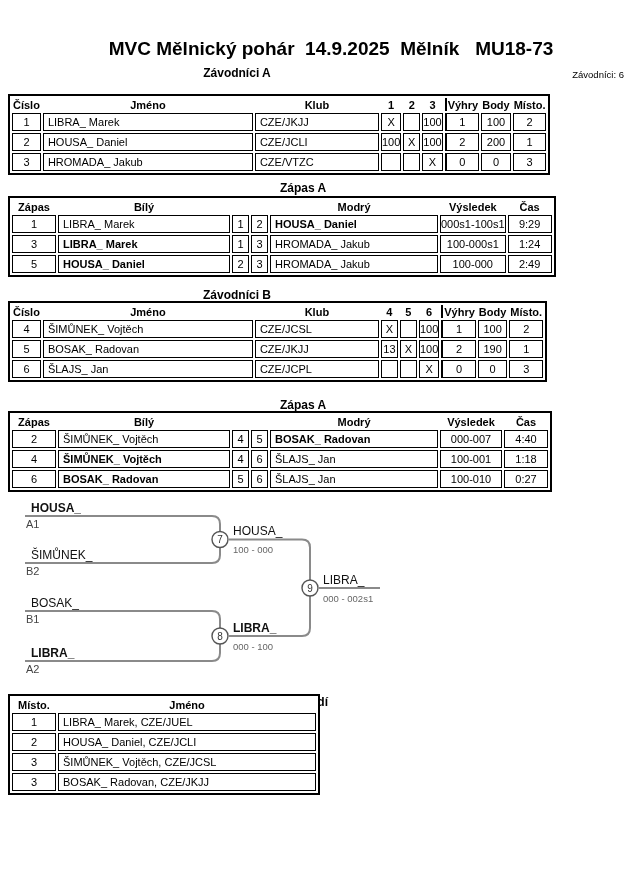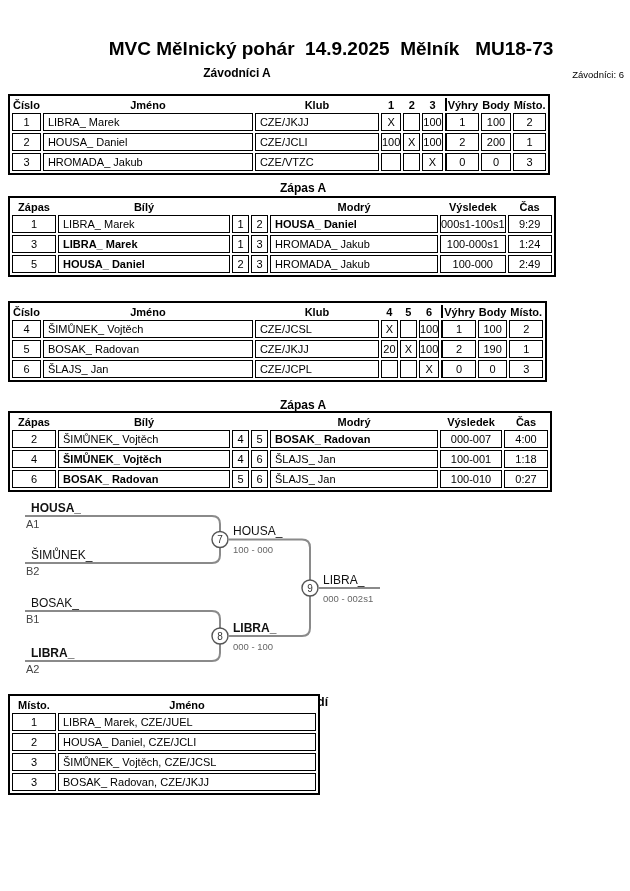--- a/index.html
+++ b/index.html
@@ -159,20 +159,21 @@
       <td class="lft win">HOUSA_ Daniel</td>
       <td class="ctr">2</td>
       <td class="ctr">3</td>
       <td class="lft">HROMADA_ Jakub</td>
       <td class="ctr">100-000</td>
       <td class="ctr">2:49</td>
     </tr>
   </tbody>
     </table>
 
+  <div class="abs sec" id="sec-groupB">Závodníci B</div>
 
   <table class="abs" id="tbl-groupB">
     <colgroup>
         <col style="width:28px">
         <col style="width:210px">
         <col style="width:124px">
         <col style="width:17px">
         <col style="width:17px">
         <col style="width:17px">
         <col style="width:19px">
@@ -199,21 +200,21 @@
       <td class="ctr"></td>
       <td class="ctr">100</td>
       <td class="ctr thick">1</td>
       <td class="ctr">100</td>
       <td class="ctr">2</td>
     </tr>
     <tr>
       <td class="ctr">5</td>
       <td class="lft">BOSAK_ Radovan</td>
       <td class="lft">CZE/JKJJ</td>
-      <td class="ctr">20</td>
+      <td class="ctr">13</td>
       <td class="ctr">X</td>
       <td class="ctr">100</td>
       <td class="ctr thick">2</td>
       <td class="ctr">190</td>
       <td class="ctr">1</td>
     </tr>
     <tr>
       <td class="ctr">6</td>
       <td class="lft">ŠLAJS_ Jan</td>
       <td class="lft">CZE/JCPL</td>
@@ -249,21 +250,21 @@
       <th>Výsledek</th>
       <th>Čas</th>
     </tr>
     <tr>
       <td class="ctr">2</td>
       <td class="lft">ŠIMŮNEK_ Vojtěch</td>
       <td class="ctr">4</td>
       <td class="ctr">5</td>
       <td class="lft win">BOSAK_ Radovan</td>
       <td class="ctr">000-007</td>
-      <td class="ctr">4:00</td>
+      <td class="ctr">4:40</td>
     </tr>
     <tr>
       <td class="ctr">4</td>
       <td class="lft win">ŠIMŮNEK_ Vojtěch</td>
       <td class="ctr">4</td>
       <td class="ctr">6</td>
       <td class="lft">ŠLAJS_ Jan</td>
       <td class="ctr">100-001</td>
       <td class="ctr">1:18</td>
     </tr>

